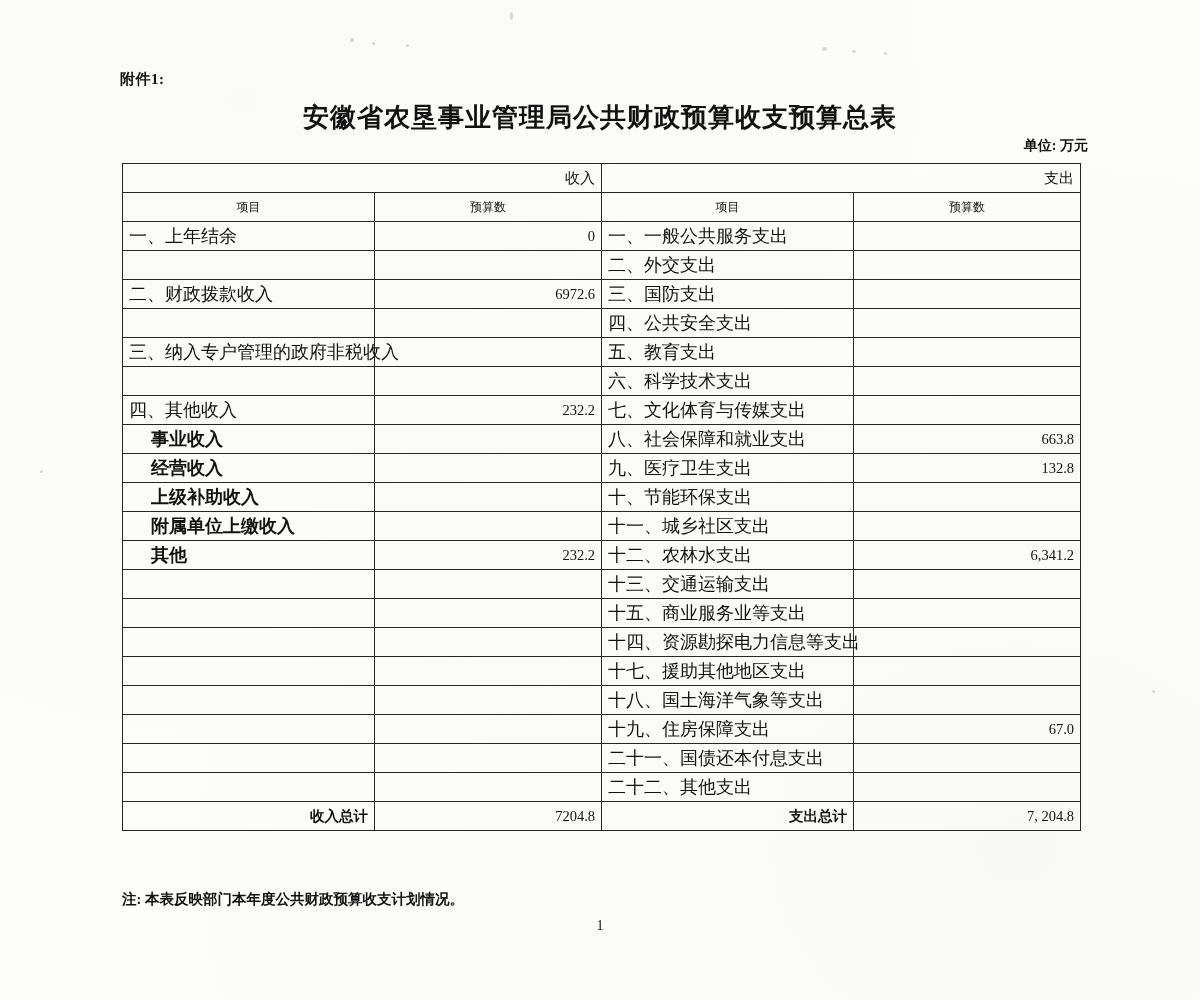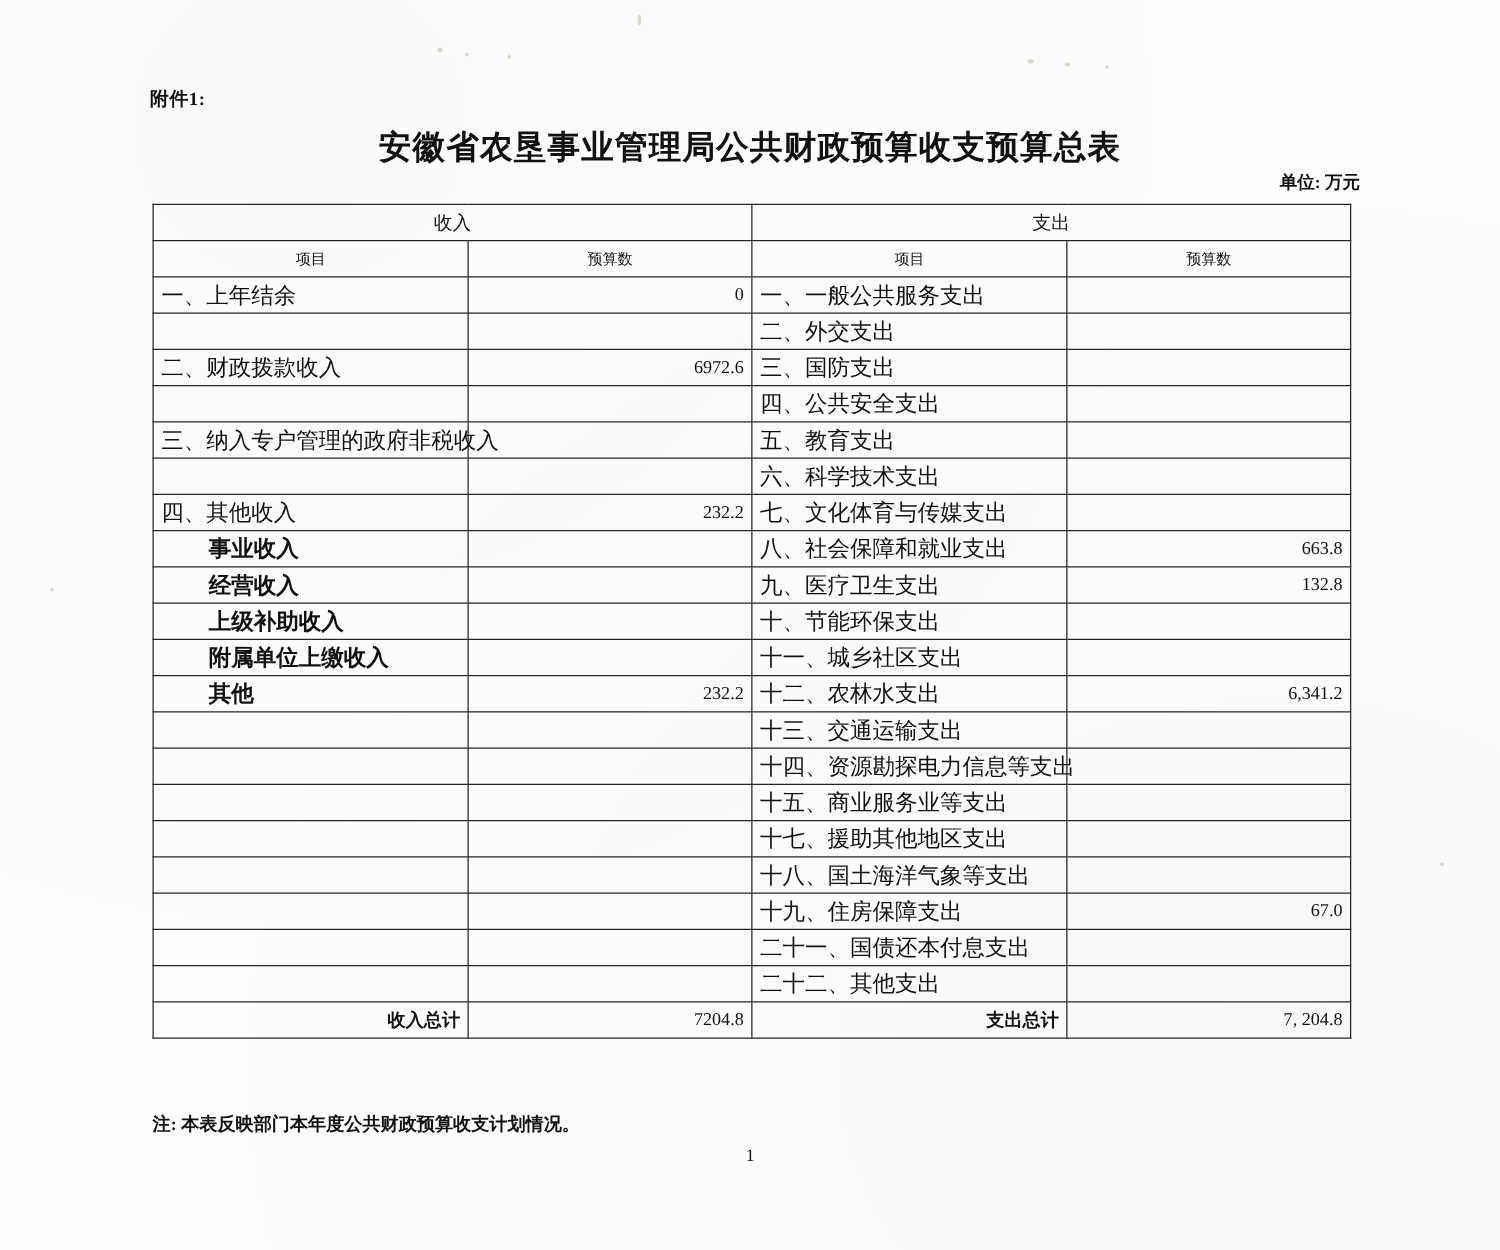--- a/index.html
+++ b/index.html
@@ -66,39 +66,39 @@
     font-size: 14.5px;
   }
   table.budget td, table.budget th {
     border: 1px solid #262626;
     height: 28px;
     padding: 0 6px;
     font-weight: normal;
     vertical-align: middle;
   }
   .grp-head {
-    text-align: center;
+    text-align: right;
     font-weight: bold;
     font-size: 15px;
     height: 29px;
   }
   .col-head {
     text-align: center;
     font-weight: bold;
     font-size: 12px;
     height: 28px;
   }
   .item {
     text-align: left;
     white-space: nowrap;
     font-weight: bold;
     font-size: 18px;
   }
   .item.indent {
-    padding-left: 44px;
+    padding-left: 28px;
     font-weight: bold;
   }
   .num {
     text-align: right;
     padding-right: 10px;
     font-size: 14.5px;
     font-weight: bold;
   }
   .total td {
     font-weight: bold;
@@ -243,27 +243,27 @@
         </tr>
         <tr>
           <td class="item"></td>
           <td class="num"></td>
           <td class="item">十三、交通运输支出</td>
           <td class="num"></td>
         </tr>
         <tr>
           <td class="item"></td>
           <td class="num"></td>
+          <td class="item">十五、商业服务业等支出</td>
+          <td class="num"></td>
+        </tr>
+        <tr>
+          <td class="item"></td>
+          <td class="num"></td>
           <td class="item">十四、资源勘探电力信息等支出</td>
-          <td class="num"></td>
-        </tr>
-        <tr>
-          <td class="item"></td>
-          <td class="num"></td>
-          <td class="item">十五、商业服务业等支出</td>
           <td class="num"></td>
         </tr>
         <tr>
           <td class="item"></td>
           <td class="num"></td>
           <td class="item">十七、援助其他地区支出</td>
           <td class="num"></td>
         </tr>
         <tr>
           <td class="item"></td>

